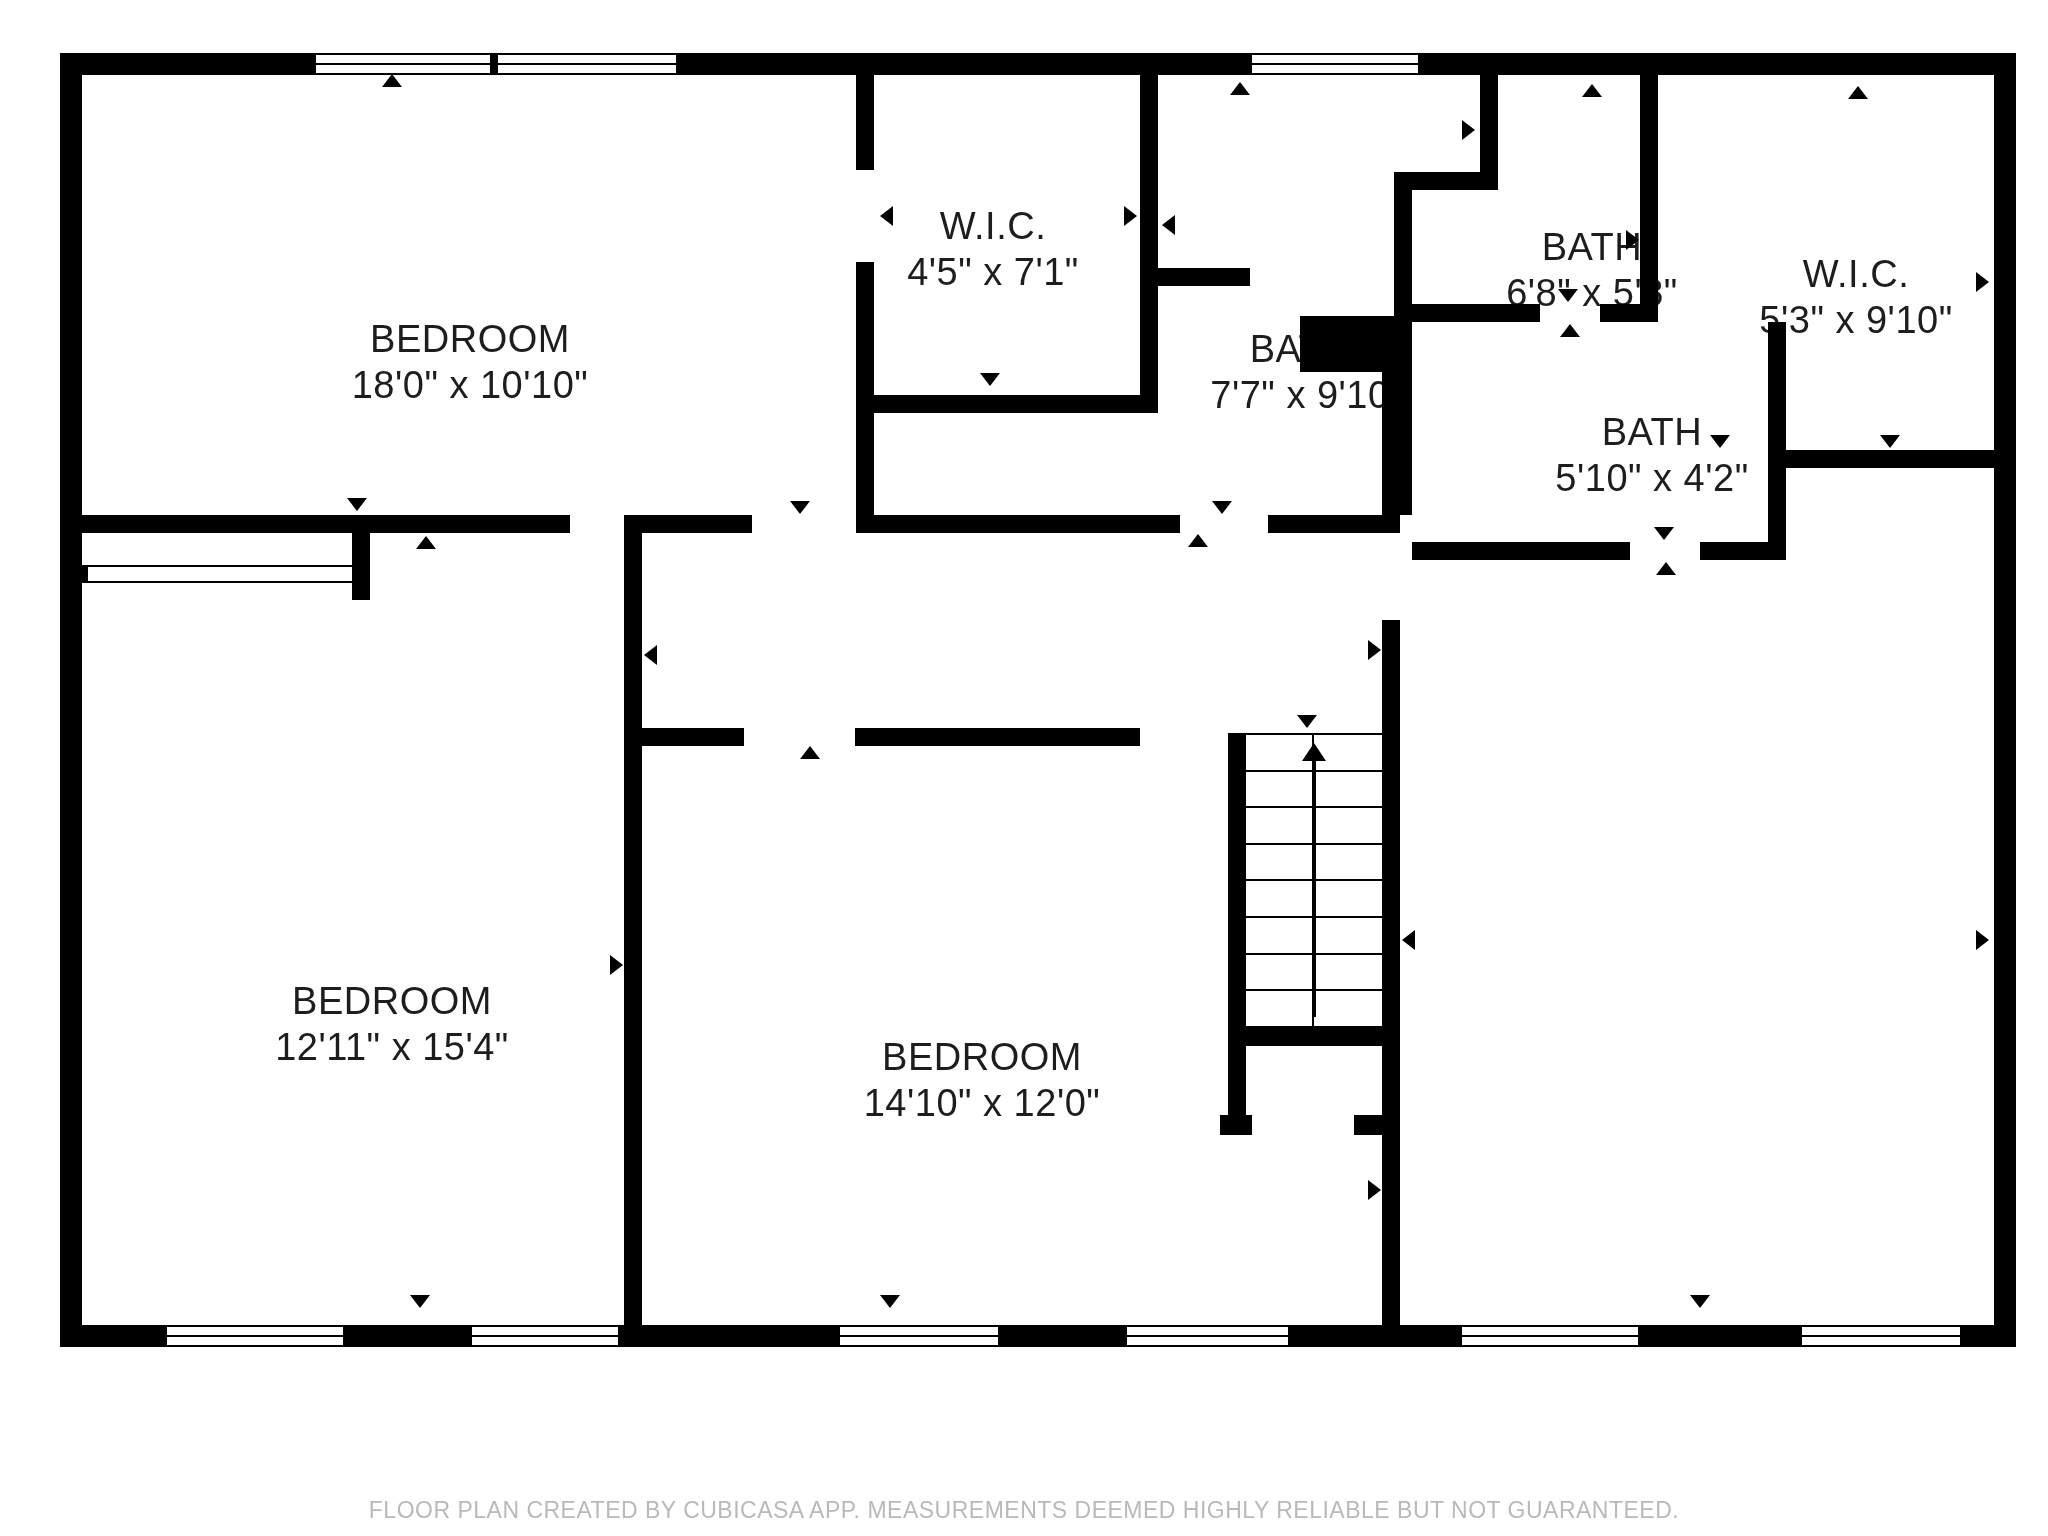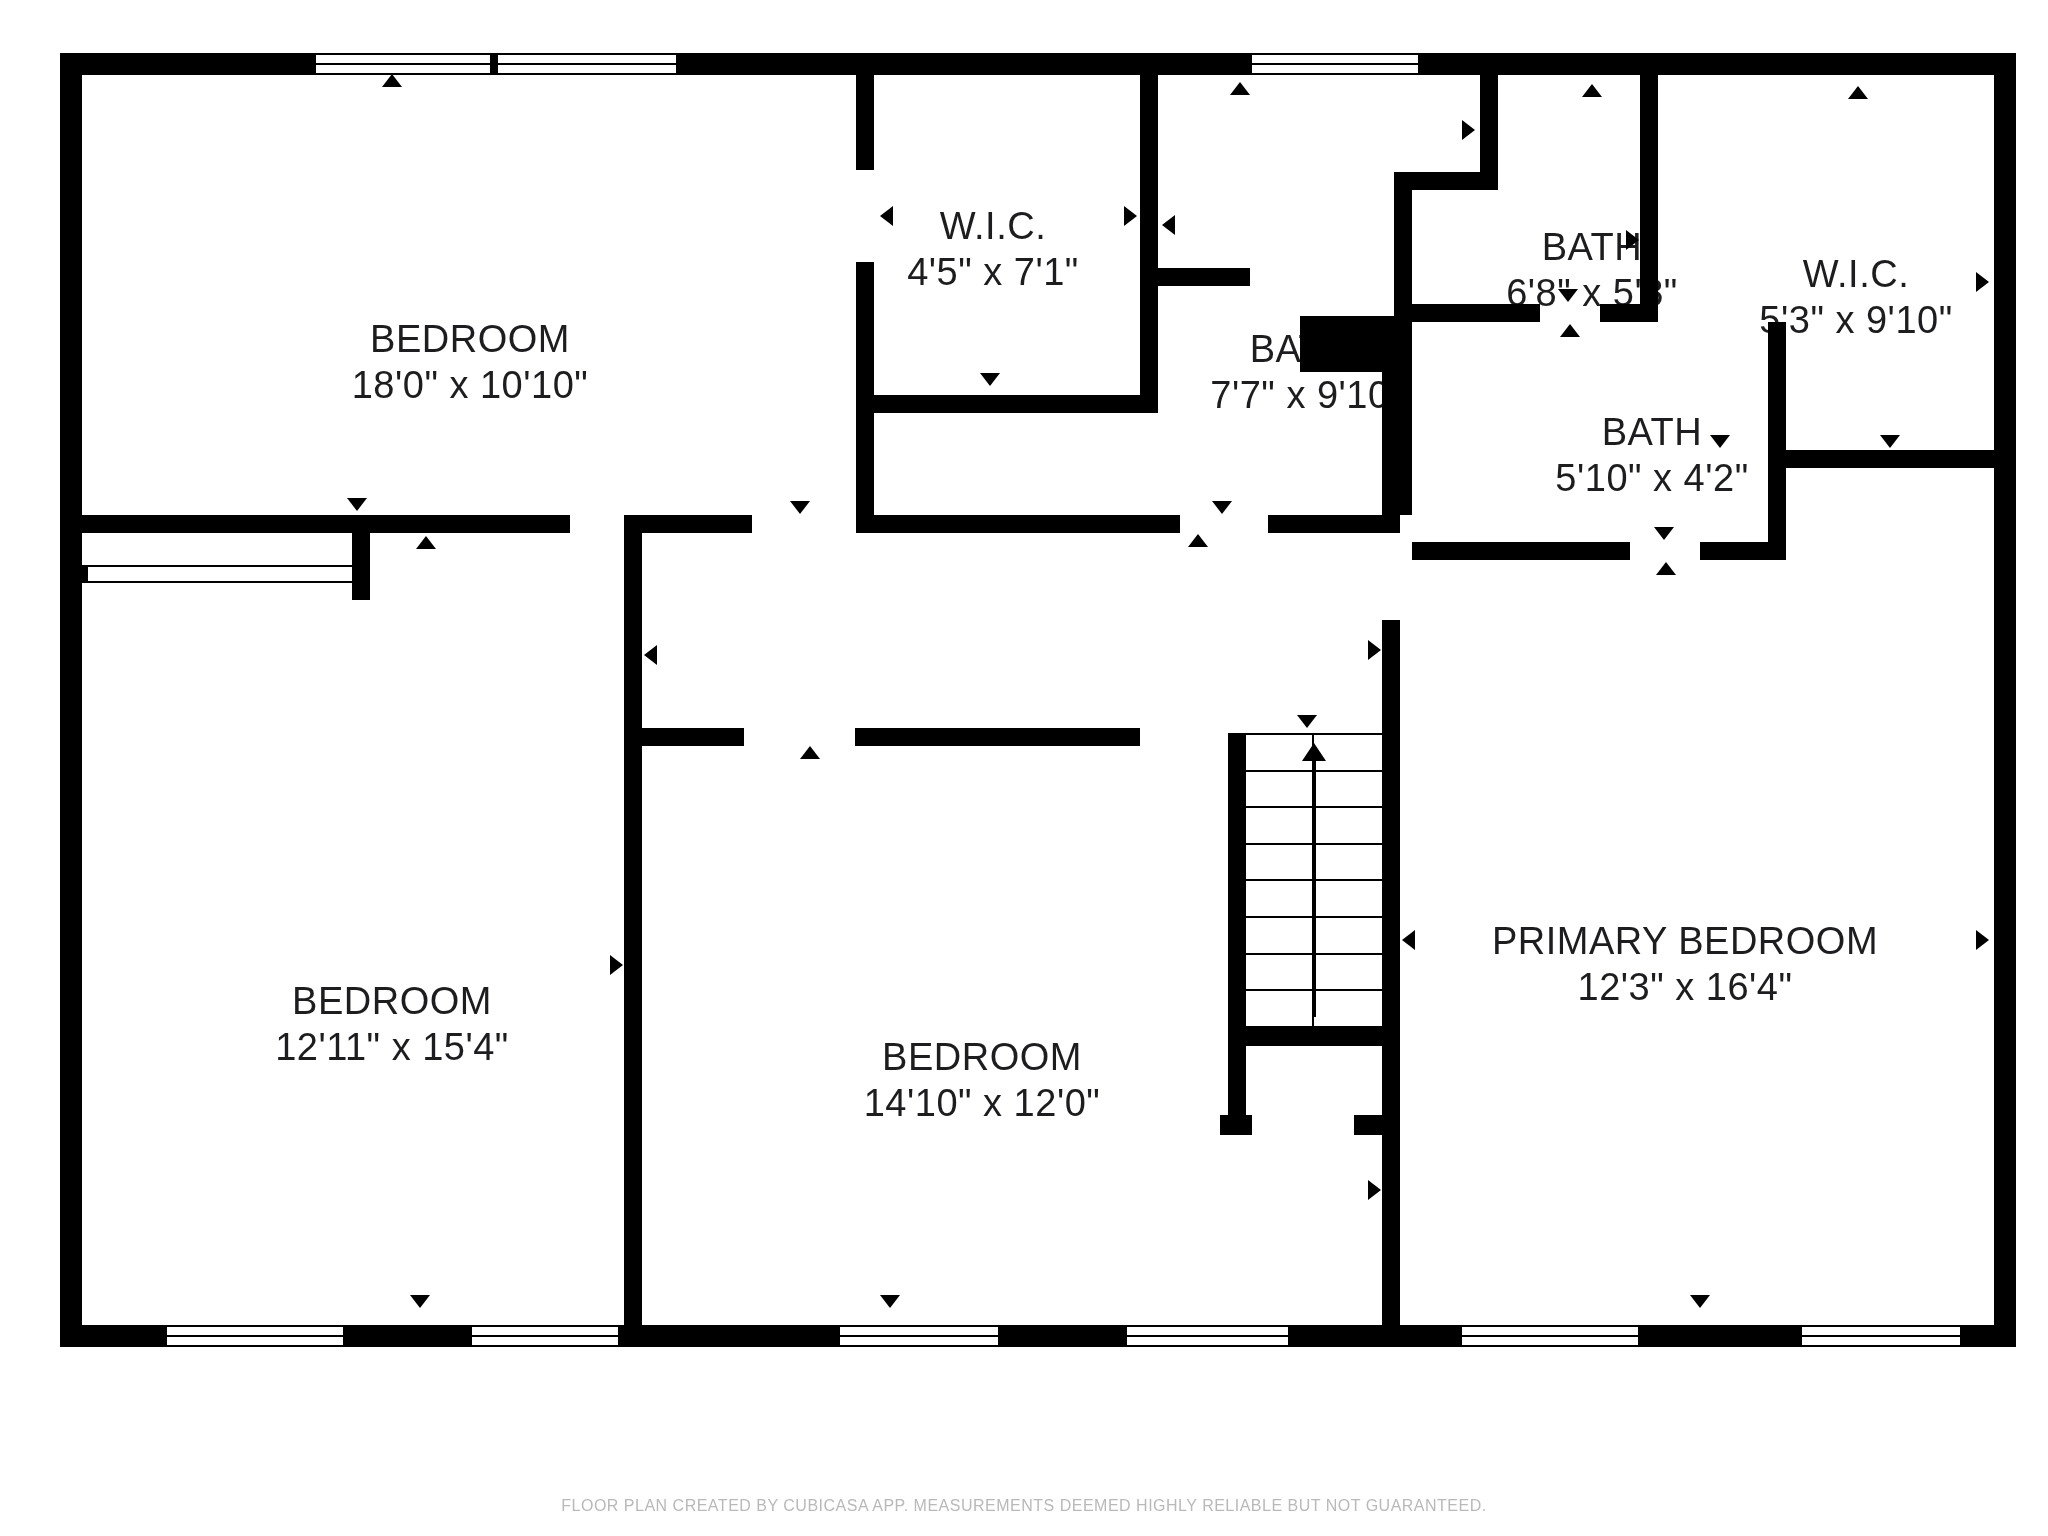--- a/index.html
+++ b/index.html
@@ -23,21 +23,21 @@
   .tr{border-top:10px solid transparent;border-bottom:10px solid transparent;border-left:13px solid #000;}
   
   .stairs{position:absolute;left:1246px;top:733px;width:136px;height:293px;border-top:2px solid #000;box-sizing:border-box;
           background:repeating-linear-gradient(to bottom,transparent 0px,transparent 34.6px,#000 34.6px,#000 36.6px);}
   .stairs .mid{position:absolute;left:66px;top:0;width:2px;height:100%;background:#000;}
   .stairs .shaft{position:absolute;left:67px;top:24px;width:3px;height:258px;background:#000;}
   .stairs .head{position:absolute;left:56px;top:8px;width:0;height:0;
                 border-left:12px solid transparent;border-right:12px solid transparent;border-bottom:18px solid #000;}
   
   .footer{position:absolute;left:0;top:1497px;width:100%;text-align:center;color:#b9b9b9;
-          font-size:16px;letter-spacing:.5px;}
+          font-size:23px;letter-spacing:.5px;}
   
   .logo{position:absolute;left:0;top:1480px;width:245px;height:56px;background:#54585c;}
   .logo .brand{position:absolute;left:22px;top:2px;color:#fff;font-family:"DejaVu Serif","Liberation Serif",serif;
                font-size:37px;font-weight:bold;}
   .logo .tm{position:absolute;left:146px;top:8px;color:#b9bdc0;font-size:11px;}
   .logo .mls{position:absolute;left:163px;top:16px;color:#c9cccf;font-size:26px;letter-spacing:4px;}
   .logo .star{position:absolute;left:116px;top:13px;color:#e8622d;font-size:20px;}
 </style>
 </head>
 <body>
@@ -68,24 +68,20 @@
     <div>BATH</div>
     <div>5'10" x 4'2"</div>
   </div>
   <div class="lbl" style="left:392px;top:978px;">
     <div>BEDROOM</div>
     <div>12'11" x 15'4"</div>
   </div>
   <div class="lbl" style="left:982px;top:1034px;">
     <div>BEDROOM</div>
     <div>14'10" x 12'0"</div>
-  </div>
-  <div class="lbl" style="left:1685px;top:918px;">
-    <div>PRIMARY BEDROOM</div>
-    <div>12'3" x 16'4"</div>
   </div>
 
   <div class="w" style="left:60px;top:53px;width:1956px;height:22px;"></div>
   <div class="w" style="left:60px;top:1325px;width:1956px;height:22px;"></div>
   <div class="w" style="left:60px;top:53px;width:22px;height:1294px;"></div>
   <div class="w" style="left:1994px;top:53px;width:22px;height:1294px;"></div>
 
   <div class="w" style="left:856px;top:75px;width:18px;height:95px;"></div>
   <div class="w" style="left:856px;top:262px;width:18px;height:271px;"></div>
   <div class="w" style="left:60px;top:515px;width:292px;height:18px;"></div>

